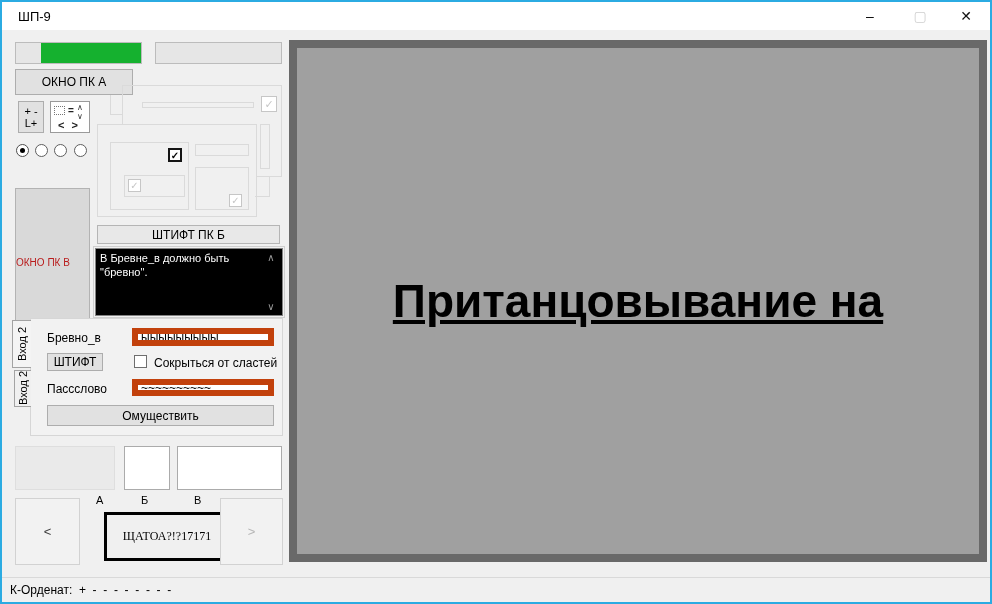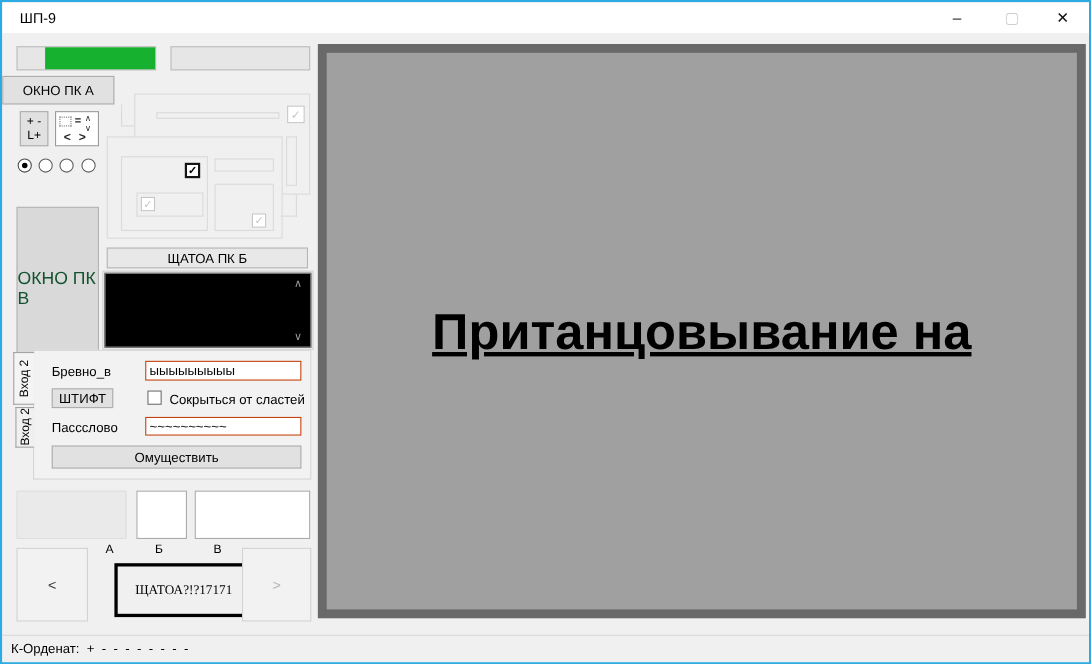--- a/index.html
+++ b/index.html
@@ -27,21 +27,21 @@
   .sp-eq { position:absolute; left:17px; top:3px; font-size:10px; font-weight:bold; color:#222; }
   .sp-up { position:absolute; left:26px; top:1px; font-size:8px; color:#333; }
   .sp-dn { position:absolute; left:26px; top:10px; font-size:8px; color:#333; }
   .sp-lr { position:absolute; left:7px; top:17px; font-size:11px; font-weight:bold; color:#222; letter-spacing:2px; }
 
   
   .radio { position:absolute; width:13px; height:13px; border-radius:50%; background:#fff; border:1px solid #4d4d4d; }
   .radio .dot { position:absolute; left:3px; top:3px; width:5px; height:5px; border-radius:50%; background:#000; }
 
   .okno-v { position:absolute; left:13px; top:158px; width:75px; height:149px; background:#d9d9d9; border:1px solid #b3b3b3;
-            display:flex; align-items:center; justify-content:flex-start; font-size:16px; color:#14532d; }
+            display:flex; align-items:center; justify-content:flex-start; font-size:10px; color:#b91c1c; }
 
   
   .deco { position:absolute; border:1px solid #dadada; }
   .deco-corner { position:absolute; border-left:1px solid #dadada; border-bottom:1px solid #dadada; }
   .cb { position:absolute; background:#fff; display:flex; align-items:center; justify-content:center; }
   .cb.light { border:1px solid #c6c6c6; color:#c6c6c6; }
   .cb.black { border:2px solid #141414; color:#000; font-weight:bold; }
 
   .console-wrap { position:absolute; left:91px; top:244px; width:192px; height:72px; border:1px solid #cfcfcf; background:#f0f0f0; padding:1px; }
   .console { position:relative; width:100%; height:100%; background:#000; border:1px solid #828282; }
@@ -51,21 +51,21 @@
   .console .sb .up { top:2px; } .console .sb .dn { bottom:2px; }
 
   
   .tabpanel { position:absolute; left:28px; top:316px; width:253px; height:118px; background:#f2f2f2; border:1px solid #d6d6d6; }
   .vtab { position:absolute; background:#f0f0f0; border:1px solid #a3a3a3; border-right:none;
           display:flex; align-items:center; justify-content:center; }
   .vtab span { writing-mode:vertical-rl; transform:rotate(180deg); font-size:11px; color:#000; }
   .vtab.selected { background:#f4f4f4; }
 
   .flabel { position:absolute; font-size:12px; color:#000; }
-  .field { position:absolute; border:1px solid #c2410c; background:#fff; font-size:12px; padding:0 3px;
+  .field { position:absolute; border:6px solid #c2410c; background:#fff; font-size:12px; padding:0 3px;
            font-family:"Liberation Sans", sans-serif; color:#000; }
   .checkbox { position:absolute; width:13px; height:13px; background:#fff; border:1px solid #6e6e6e; }
 
   
   .slot { position:absolute; height:44px; top:444px; }
   .slot.gray { background:#eaeaea; border:1px solid #dedede; }
   .slot.white { background:#ffffff; border:1px solid #ababab; }
   .mini-label { position:absolute; top:492px; font-size:11px; color:#000; }
   .navbtn { position:absolute; top:496px; height:67px; background:#f2f2f2; border:1px solid #d2d2d2;
             display:flex; align-items:center; justify-content:center; font-size:13px; }
@@ -99,21 +99,21 @@
       </div>
   </div>
 
   <div class="client">
 
     <div class="track" style="left:13px; top:12px;">
       <div class="fill" style="left:25px; right:0; background:#15b12f;"></div>
     </div>
     <div class="track" style="left:153px; top:12px;"></div>
 
-    <div class="btn" style="left:0; top:39px; width:102px; height:26px;">
+    <div class="btn" style="left:13px; top:39px; width:118px; height:26px;">
       <span>ОКНО ПК А</span>
     </div>
 
     <div class="btn" style="left:16px; top:71px; width:26px; height:32px; flex-direction:column; font-size:11px; line-height:12px;">
       <span>+ -</span>
       <span>L+</span>
     </div>
 
     <div class="spinner" style="top:71px;">
       <span class="dottedbox"></span>
@@ -151,25 +151,29 @@
       </div>
     <div class="deco" style="left:193px; top:114px; width:54px; height:12px;"></div>
     <div class="deco" style="left:193px; top:137px; width:54px; height:43px;"></div>
     <div class="cb light" style="left:227px; top:164px; width:13px; height:13px; font-size:10px;">
         <span>✓</span>
       </div>
     <div class="deco" style="left:258px; top:94px; width:10px; height:45px;"></div>
     <div class="deco" style="left:253px; top:147px; width:15px; height:20px; border-left:none; border-top:none;"></div>
 
     <div class="btn" style="left:95px; top:195px; width:183px; height:19px; background:#e8e8e8; border-color:#b5b5b5;">
-      <span>ЩАТОА ПК Б</span>
+      <span>ШТИФТ ПК Б</span>
     </div>
 
     <div class="console-wrap" style="top:216px;">
       <div class="console">
+        <div class="text">
+          <div>В Бревне_в должно быть</div>
+          <div>"бревно".</div>
+        </div>
         <div class="sb">
           <div class="up">∧</div>
           <div class="dn">∨</div>
         </div>
       </div>
     </div>
 
     <div class="tabpanel" style="top:288px;"></div>
     <div class="vtab selected" style="left:10px; top:290px; width:19px; height:48px;">
       <span>Вход 2</span>

